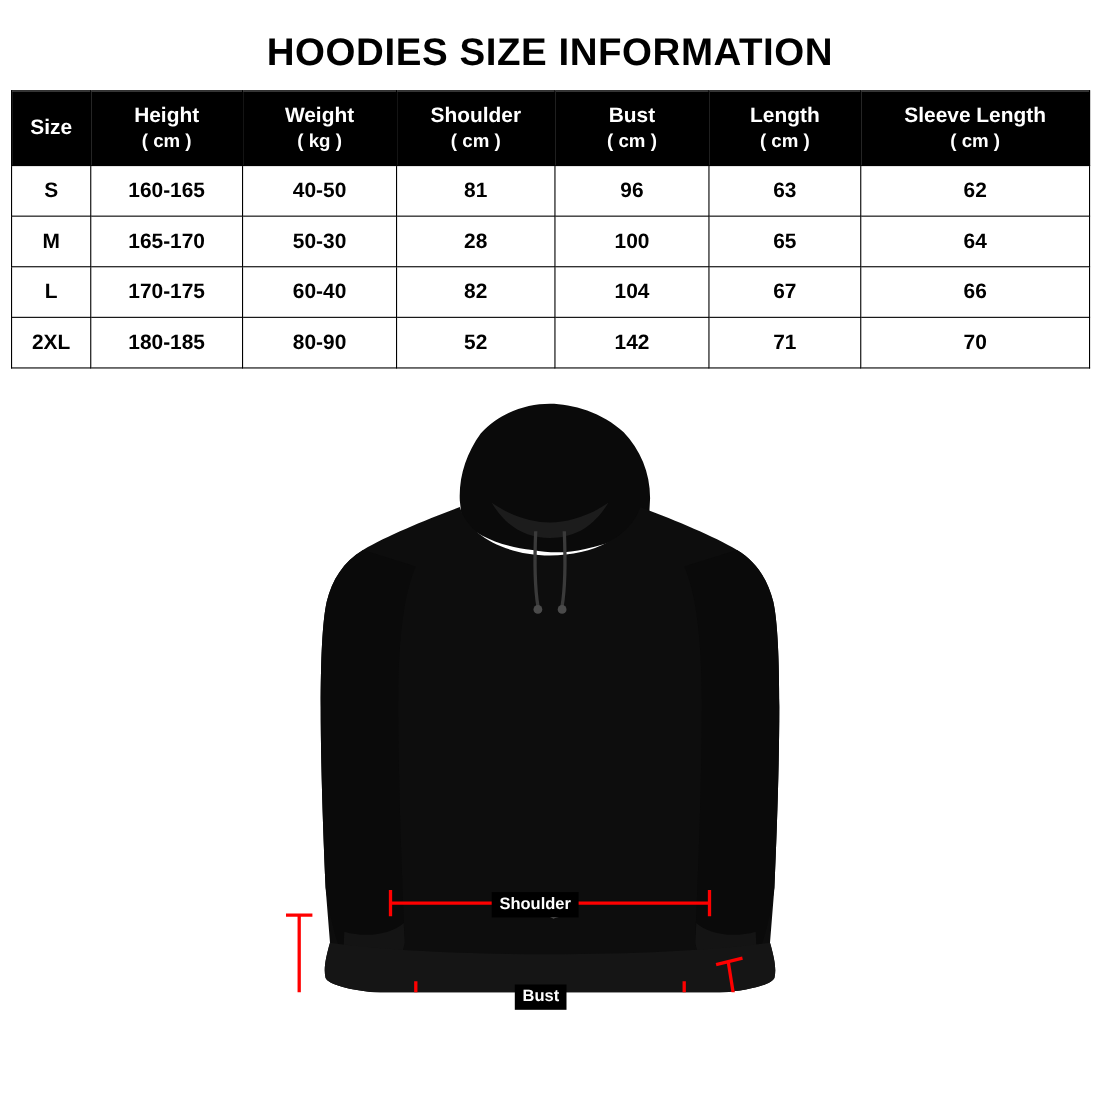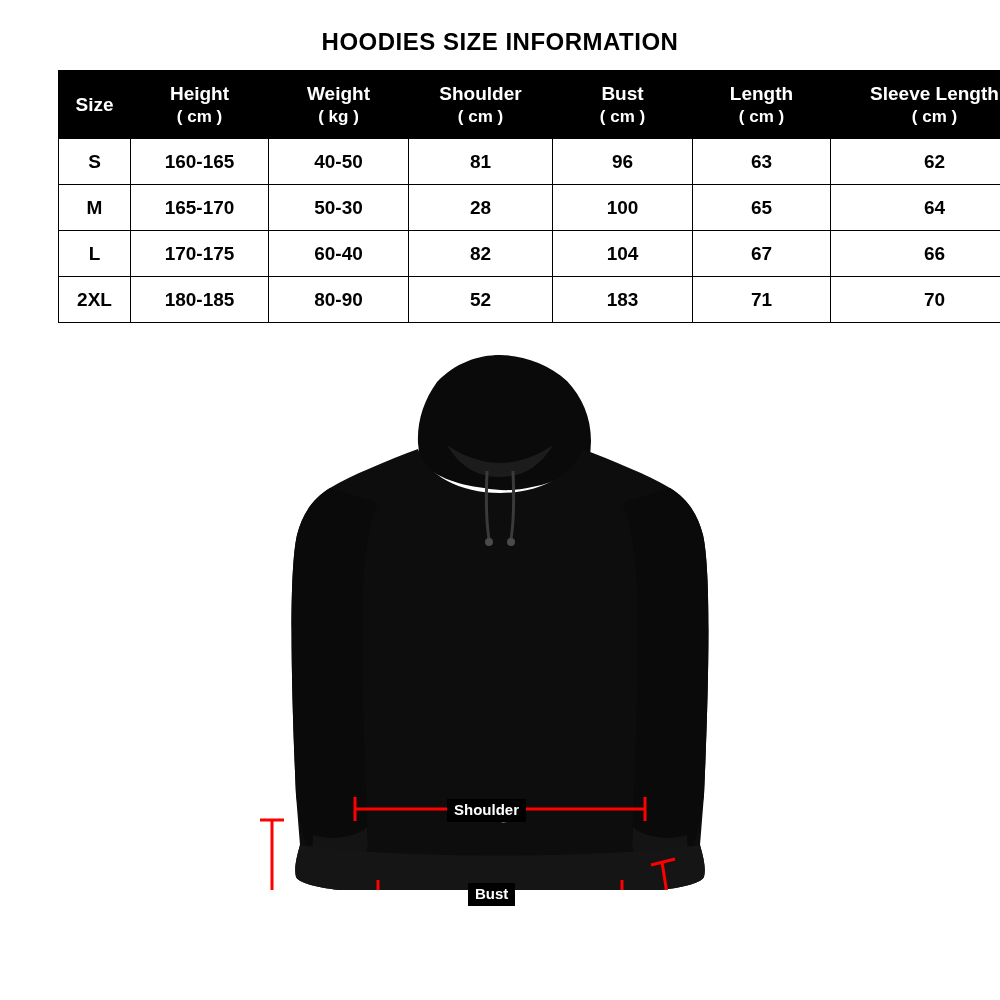--- a/index.html
+++ b/index.html
@@ -15,32 +15,31 @@
     position: relative;
     width: 1000px;
     height: 1000px;
     background: #ffffff;
     overflow: hidden;
   }
 
   
   .title {
     text-align: center;
-    font-size: 24px;
+    font-size: 35px;
     font-weight: bold;
     color: #000;
     letter-spacing: 0.5px;
     padding-top: 28px;
     padding-bottom: 14px;
   }
 
   
   .table-wrap {
     padding: 0 10px;
-    margin-left: 48px;
   }
   table.size-table {
     width: 980px;
     border-collapse: collapse;
     table-layout: fixed;
   }
   table.size-table th,
   table.size-table td {
     border: 1px solid #000;
     text-align: center;
@@ -153,21 +152,21 @@
             <td>82</td>
             <td>104</td>
             <td>67</td>
             <td>66</td>
           </tr>
           <tr>
             <td>2XL</td>
             <td>180-185</td>
             <td>80-90</td>
             <td>52</td>
-            <td>183</td>
+            <td>142</td>
             <td>71</td>
             <td>70</td>
           </tr>
         </tbody>
     </table>
   </div>
 
   <div class="illus">
     <svg width="1000" height="565" viewBox="0 0 1000 565">
 

